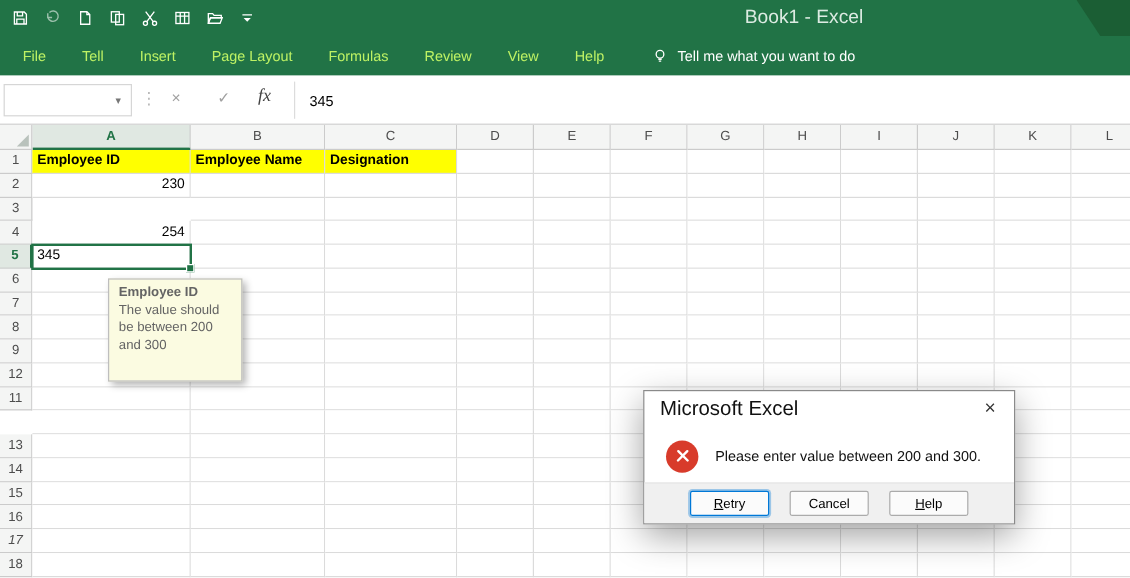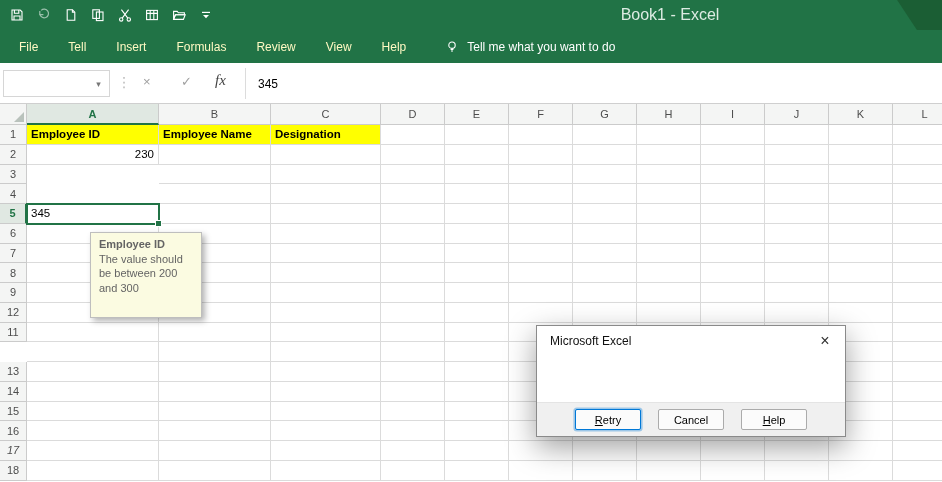--- a/index.html
+++ b/index.html
@@ -15,21 +15,21 @@
   .qi{width:14px;height:14px;display:inline-block;cursor:pointer}
   .qi svg{width:14px;height:14px;display:block}
   .qi.dim{opacity:.55}
   .win-title{position:absolute;left:555px;top:0;width:230px;height:30px;display:flex;
     align-items:center;justify-content:center;color:#DCEBE2;font-size:16px}
 
   
   .ribbon{position:absolute;left:0;top:30px;width:100%;height:33px;background:var(--green,#217346);
     display:flex;align-items:center;padding-left:4px;z-index:2}
   .rtabs{display:flex;height:100%}
-  .rtab{color:#fef9c3;font-size:12px;padding:0 15px;display:flex;align-items:center;cursor:pointer;white-space:nowrap}
+  .rtab{color:#bef264;font-size:12px;padding:0 15px;display:flex;align-items:center;cursor:pointer;white-space:nowrap}
   .tellme{display:flex;align-items:center;gap:8px;margin-left:24px;color:#fff;font-size:12px;cursor:text}
   .bulb{width:14px;height:14px}
   .bulb svg{width:14px;height:14px;display:block}
 
   
   .fbar{position:absolute;left:0;top:63px;width:100%;height:41px;background:#fff;
     border-bottom:1px solid #CFCFCF;z-index:2}
   .namebox{position:absolute;left:3px;top:7px;width:107px;height:27px;border:1px solid #D6D6D6;
     background:#fff;display:flex;align-items:center;cursor:pointer}
   .nb-text{flex:1;font-size:11.5px;padding-left:6px;color:#222}
@@ -67,21 +67,21 @@
   
   .tooltip{position:absolute;left:90px;top:232px;width:112px;min-height:86px;background:#FBFBE1;
     border:1px solid #BEBEBE;box-shadow:3px 3px 6px rgba(0,0,0,.3);z-index:5;padding:5px 8px}
   .tt-title{font-size:11px;font-weight:bold;color:#646464;margin-bottom:2px}
   .tt-body{font-size:11px;color:#646464;line-height:1.3}
 
   
   .dialog{position:absolute;left:536px;top:325px;width:310px;height:112px;background:#fff;
     border:1px solid #8A8A8A;box-shadow:0 10px 28px rgba(0,0,0,.38);z-index:9}
   .dlg-titlebar{height:30px;display:flex;align-items:center}
-  .dlg-title{font-size:12px;color:#111;padding-left:13px;flex:1}
+  .dlg-title{font-size:17px;color:#111;padding-left:13px;flex:1}
   .dlg-close{width:40px;height:30px;display:flex;align-items:center;justify-content:center;
     font-size:16px;color:#333;cursor:pointer}
   .dlg-body{height:48px;display:flex;align-items:center;padding:0 16px 0 18px}
   .err-icon{position:relative;width:27px;height:27px;border-radius:50%;background:var(--red,#D83B2B);flex:none}
   .err-icon:before,.err-icon:after{content:"";position:absolute;left:50%;top:50%;width:13px;height:2.4px;
     background:#fff;border-radius:1px}
   .err-icon:before{transform:translate(-50%,-50%) rotate(45deg)}
   .err-icon:after{transform:translate(-50%,-50%) rotate(-45deg)}
   .dlg-msg{margin-left:14px;font-size:12px;color:#111}
   .dlg-footer{position:absolute;left:0;bottom:0;width:100%;height:34px;background:#F0F0F0;
@@ -150,20 +150,21 @@
         </span>
       </div>
     <div class="win-title">Book1 - Excel</div>
   </div>
 
   <div class="ribbon">
     <div class="rtabs">
         <div class="rtab">File</div>
         <div class="rtab">Tell</div>
         <div class="rtab">Insert</div>
+        <div class="rtab">Page Layout</div>
         <div class="rtab">Formulas</div>
         <div class="rtab">Review</div>
         <div class="rtab">View</div>
         <div class="rtab">Help</div>
       </div>
     <div class="tellme">
       <span class="bulb">
         <svg viewBox="0 0 14 14">
             <circle cx="7" cy="5.2" r="3.2" fill="none" stroke="#fff" stroke-width="1.1"></circle>
             <path d="M5.6 9.4h2.8M6 11h2" stroke="#fff" stroke-width="1.1" fill="none"></path>
@@ -232,20 +233,21 @@
       <div class="cell" style="left: 381px; top: 60.5px; width: 64px; height: 19.75px;"></div>
       <div class="cell" style="left: 445px; top: 60.5px; width: 64px; height: 19.75px;"></div>
       <div class="cell" style="left: 509px; top: 60.5px; width: 64px; height: 19.75px;"></div>
       <div class="cell" style="left: 573px; top: 60.5px; width: 64px; height: 19.75px;"></div>
       <div class="cell" style="left: 637px; top: 60.5px; width: 64px; height: 19.75px;"></div>
       <div class="cell" style="left: 701px; top: 60.5px; width: 64px; height: 19.75px;"></div>
       <div class="cell" style="left: 765px; top: 60.5px; width: 64px; height: 19.75px;"></div>
       <div class="cell" style="left: 829px; top: 60.5px; width: 64px; height: 19.75px;"></div>
       <div class="cell" style="left: 893px; top: 60.5px; width: 64px; height: 19.75px;"></div>
       <div class="hd rowhd" style="left: 0px; top: 80.25px; width: 27px; height: 19.75px;">4</div>
+      <div class="cell c-num" style="left: 27px; top: 80.25px; width: 132px; height: 19.75px;">254</div>
       <div class="cell" style="left: 159px; top: 80.25px; width: 112px; height: 19.75px;"></div>
       <div class="cell" style="left: 271px; top: 80.25px; width: 110px; height: 19.75px;"></div>
       <div class="cell" style="left: 381px; top: 80.25px; width: 64px; height: 19.75px;"></div>
       <div class="cell" style="left: 445px; top: 80.25px; width: 64px; height: 19.75px;"></div>
       <div class="cell" style="left: 509px; top: 80.25px; width: 64px; height: 19.75px;"></div>
       <div class="cell" style="left: 573px; top: 80.25px; width: 64px; height: 19.75px;"></div>
       <div class="cell" style="left: 637px; top: 80.25px; width: 64px; height: 19.75px;"></div>
       <div class="cell" style="left: 701px; top: 80.25px; width: 64px; height: 19.75px;"></div>
       <div class="cell" style="left: 765px; top: 80.25px; width: 64px; height: 19.75px;"></div>
       <div class="cell" style="left: 829px; top: 80.25px; width: 64px; height: 19.75px;"></div>
@@ -438,20 +440,24 @@
   <div class="tooltip">
     <div class="tt-title">Employee ID</div>
     <div class="tt-body">The value should be between 200 and 300</div>
   </div>
 
   <div class="dialog">
     <div class="dlg-titlebar">
       <span class="dlg-title">Microsoft Excel</span>
       <span class="dlg-close">×</span>
     </div>
+    <div class="dlg-body">
+      <span class="err-icon"></span>
+      <span class="dlg-msg">Please enter value between 200 and 300.</span>
+    </div>
     <div class="dlg-footer">
         <button class="dlg-btn focused"><u>R</u>etry</button>
         <button class="dlg-btn">Cancel</button>
         <button class="dlg-btn"><u>H</u>elp</button>
       </div>
   </div>
 
 </div>
 
 </body></html>

